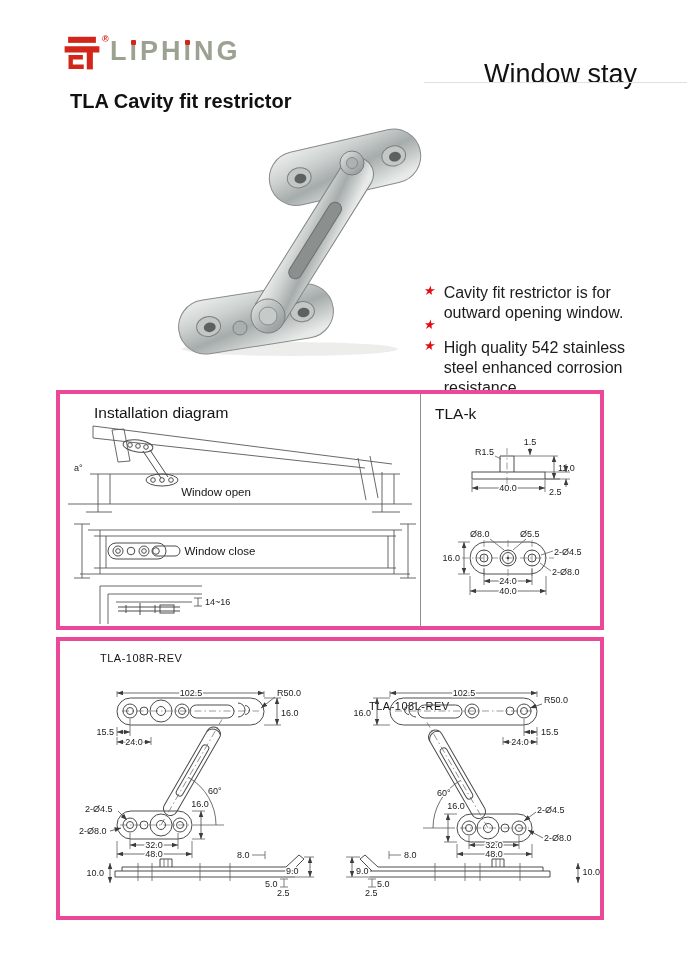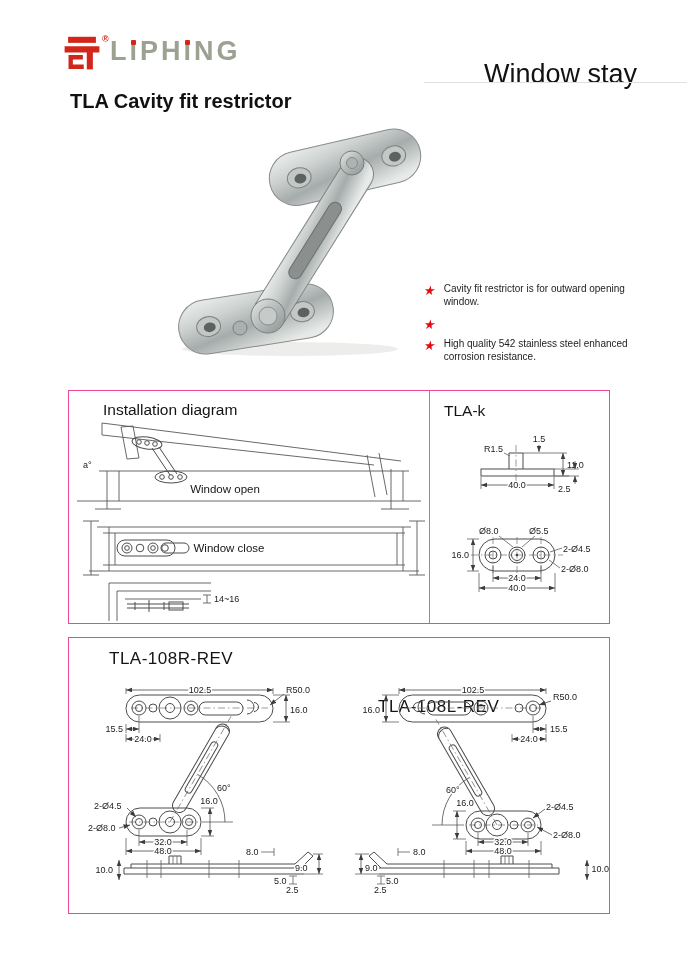--- a/index.html
+++ b/index.html
@@ -16,30 +16,30 @@
   .bdot{position:absolute;left:50%;margin-left:-2.5px;top:2px;width:5px;height:5px;
         background:#d2261b;border-radius:1px;}
   .win-title{position:absolute;left:484px;top:46px;font-size:27px;font-weight:400;color:#121212;margin-top:13px;}
   .title-rule{position:absolute;left:424px;top:82px;width:263px;height:1px;background:#e0e0e0;}
   .subtitle{position:absolute;left:70px;top:90px;font-size:20px;font-weight:700;color:#111;}
   .photo{position:absolute;left:150px;top:110px;width:280px;height:250px;}
   
   .feature{position:absolute;left:424px;width:238px;display:flex;gap:8px;align-items:flex-start;}
   .star{font-family:"DejaVu Sans",sans-serif;color:#e40b10;font-size:13px;line-height:1;
         transform:skewX(-12deg);margin-top:1px;}
-  .ftext{font-size:10px;line-height:1.25;color:#1c1c1c;width:200px;}
+  .ftext{font-size:16px;line-height:1.25;color:#1c1c1c;width:200px;}
   
-  .box{position:absolute;left:68px;width:540px;border:1px solid #ec4899;background:#fff;}
+  .box{position:absolute;left:56px;width:540px;border:4px solid #ec4899;background:#fff;}
   .box1{top:390px;height:232px;}
   .box2{top:637px;height:275px;}
   .divider{position:absolute;left:360px;top:0;width:1px;height:232px;background:#8f8f8f;}
   .sec-title{position:absolute;font-size:15.5px;color:#141414;}
   .it{left:34px;top:10px;}
   .kt{left:375px;top:11px;text-align:right;}
-  .model-title{position:absolute;top:11px;font-size:17px;color:#141414;letter-spacing:.5px;}
+  .model-title{position:absolute;top:11px;font-size:11px;color:#141414;letter-spacing:.5px;}
   .mr{left:40px;} .ml{left:309px;margin-top:48px;}
   .dsvg{position:absolute;left:0;top:0;}
   
   .dl{fill:none;stroke:#4c4c4c;stroke-width:1;}
   .fl{fill:none;stroke:#585858;stroke-width:.9;}
   .thin{fill:none;stroke:#606060;stroke-width:.8;}
   .dim{fill:none;stroke:#4a4a4a;stroke-width:.8;}
   .cl{fill:none;stroke:#707070;stroke-width:.7;stroke-dasharray:7 3 1.5 3;}
   .dt{font-size:9px;fill:#1b1b1b;stroke:#fff;stroke-width:2.6px;paint-order:stroke;
       font-family:"Liberation Sans",sans-serif;}

